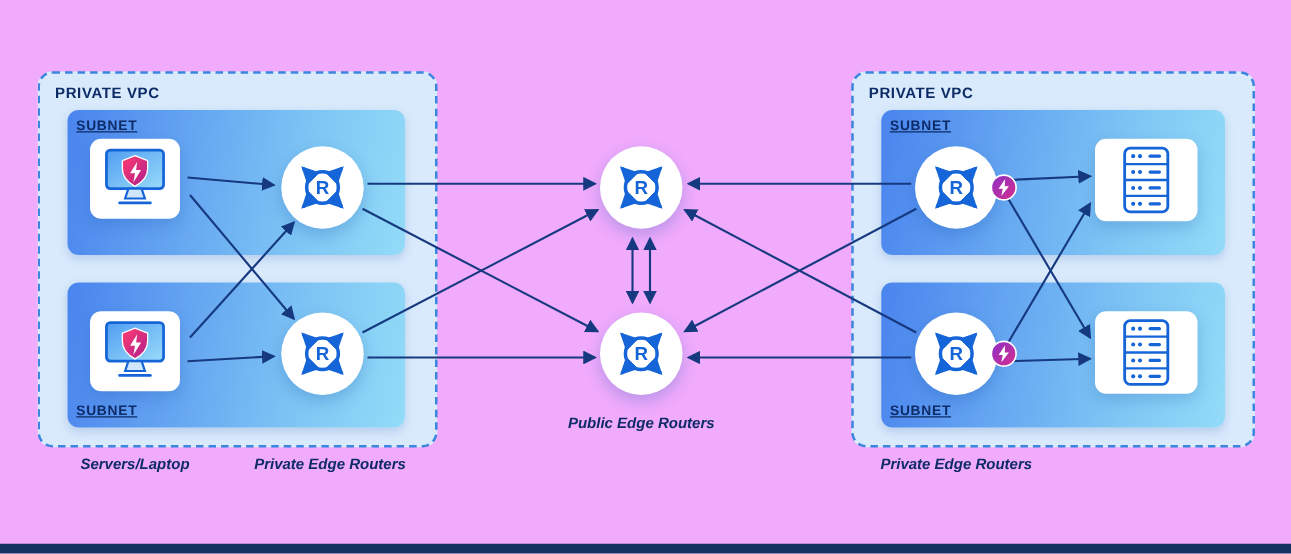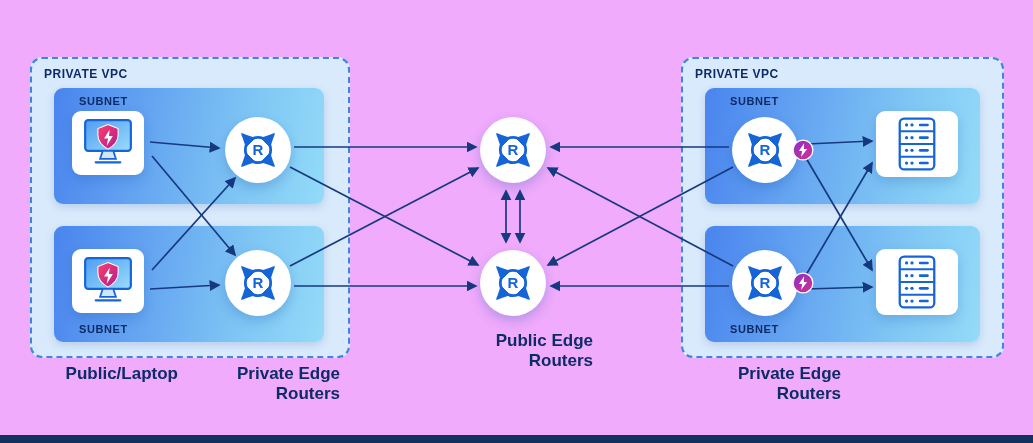--- a/index.html
+++ b/index.html
@@ -16,41 +16,42 @@
   .vpc-title{
     position:absolute;left:12px;top:8px;font-size:12px;font-weight:bold;
     color:#0d2b66;letter-spacing:.5px;
   }
   .subnet{
     position:absolute;border-radius:9px;
     background:linear-gradient(100deg,#4a84ee 0%,#7fc6f4 70%,#93dbf8 100%);
     box-shadow:0 3px 8px rgba(30,80,160,.18);
   }
   .subnet-label{
-    position:absolute;left:25px;font-size:11px;font-weight:bold;
-    color:#0d2b66;letter-spacing:.6px;
+    position:absolute;left:7px;font-size:11px;font-weight:bold;
+    color:#0d2b66;letter-spacing:.6px;text-decoration:underline;
   }
   .subnet-label.top{top:7px;}
   .subnet-label.bottom{bottom:7px;}
   .node-card{
     position:absolute;background:#fff;border-radius:9px;
     box-shadow:0 5px 12px rgba(21,80,170,.22);
     display:flex;align-items:center;justify-content:center;
   }
   .router-node{
     position:absolute;width:66px;height:66px;border-radius:50%;background:#fff;
     box-shadow:0 5px 12px rgba(21,80,170,.25);
     display:flex;align-items:center;justify-content:center;
   }
   .badge{
     position:absolute;width:22px;height:22px;
   }
   .caption{
-    position:absolute;font-size:17px;font-weight:bold;color:#0d2b66;
-    text-align:right;
+    position:absolute;font-size:12px;font-weight:bold;color:#0d2b66;
+    text-align:center;
+    font-style:italic;
   }
   .arrows{position:absolute;left:0;top:0;pointer-events:none;}
   .bottom-bar{position:absolute;left:0;bottom:0;width:100%;height:8px;background:#12315f;}
   .defs-svg{position:absolute;width:0;height:0;overflow:hidden;}
 </style>
 </head>
 <body>
 
 <div class="canvas">
 
@@ -229,19 +230,19 @@
     <svg width="74" height="60" viewBox="0 0 80 66">
         <use href="#sym-server"></use>
       </svg>
   </div>
   <div class="node-card" style="left:876px;top:249px;width:82px;height:66px;">
     <svg width="74" height="60" viewBox="0 0 80 66">
         <use href="#sym-server"></use>
       </svg>
   </div>
 
-  <div class="caption" style="left:38px;top:364px;width:140px;">Public/Laptop</div>
+  <div class="caption" style="left:38px;top:364px;width:140px;">Servers/Laptop</div>
   <div class="caption" style="left:188px;top:364px;width:152px;">Private Edge Routers</div>
   <div class="caption" style="left:433px;top:331px;width:160px;">Public Edge Routers</div>
   <div class="caption" style="left:689px;top:364px;width:152px;">Private Edge Routers</div>
 
   <div class="bottom-bar"></div>
 </div>
 
 </body></html>

